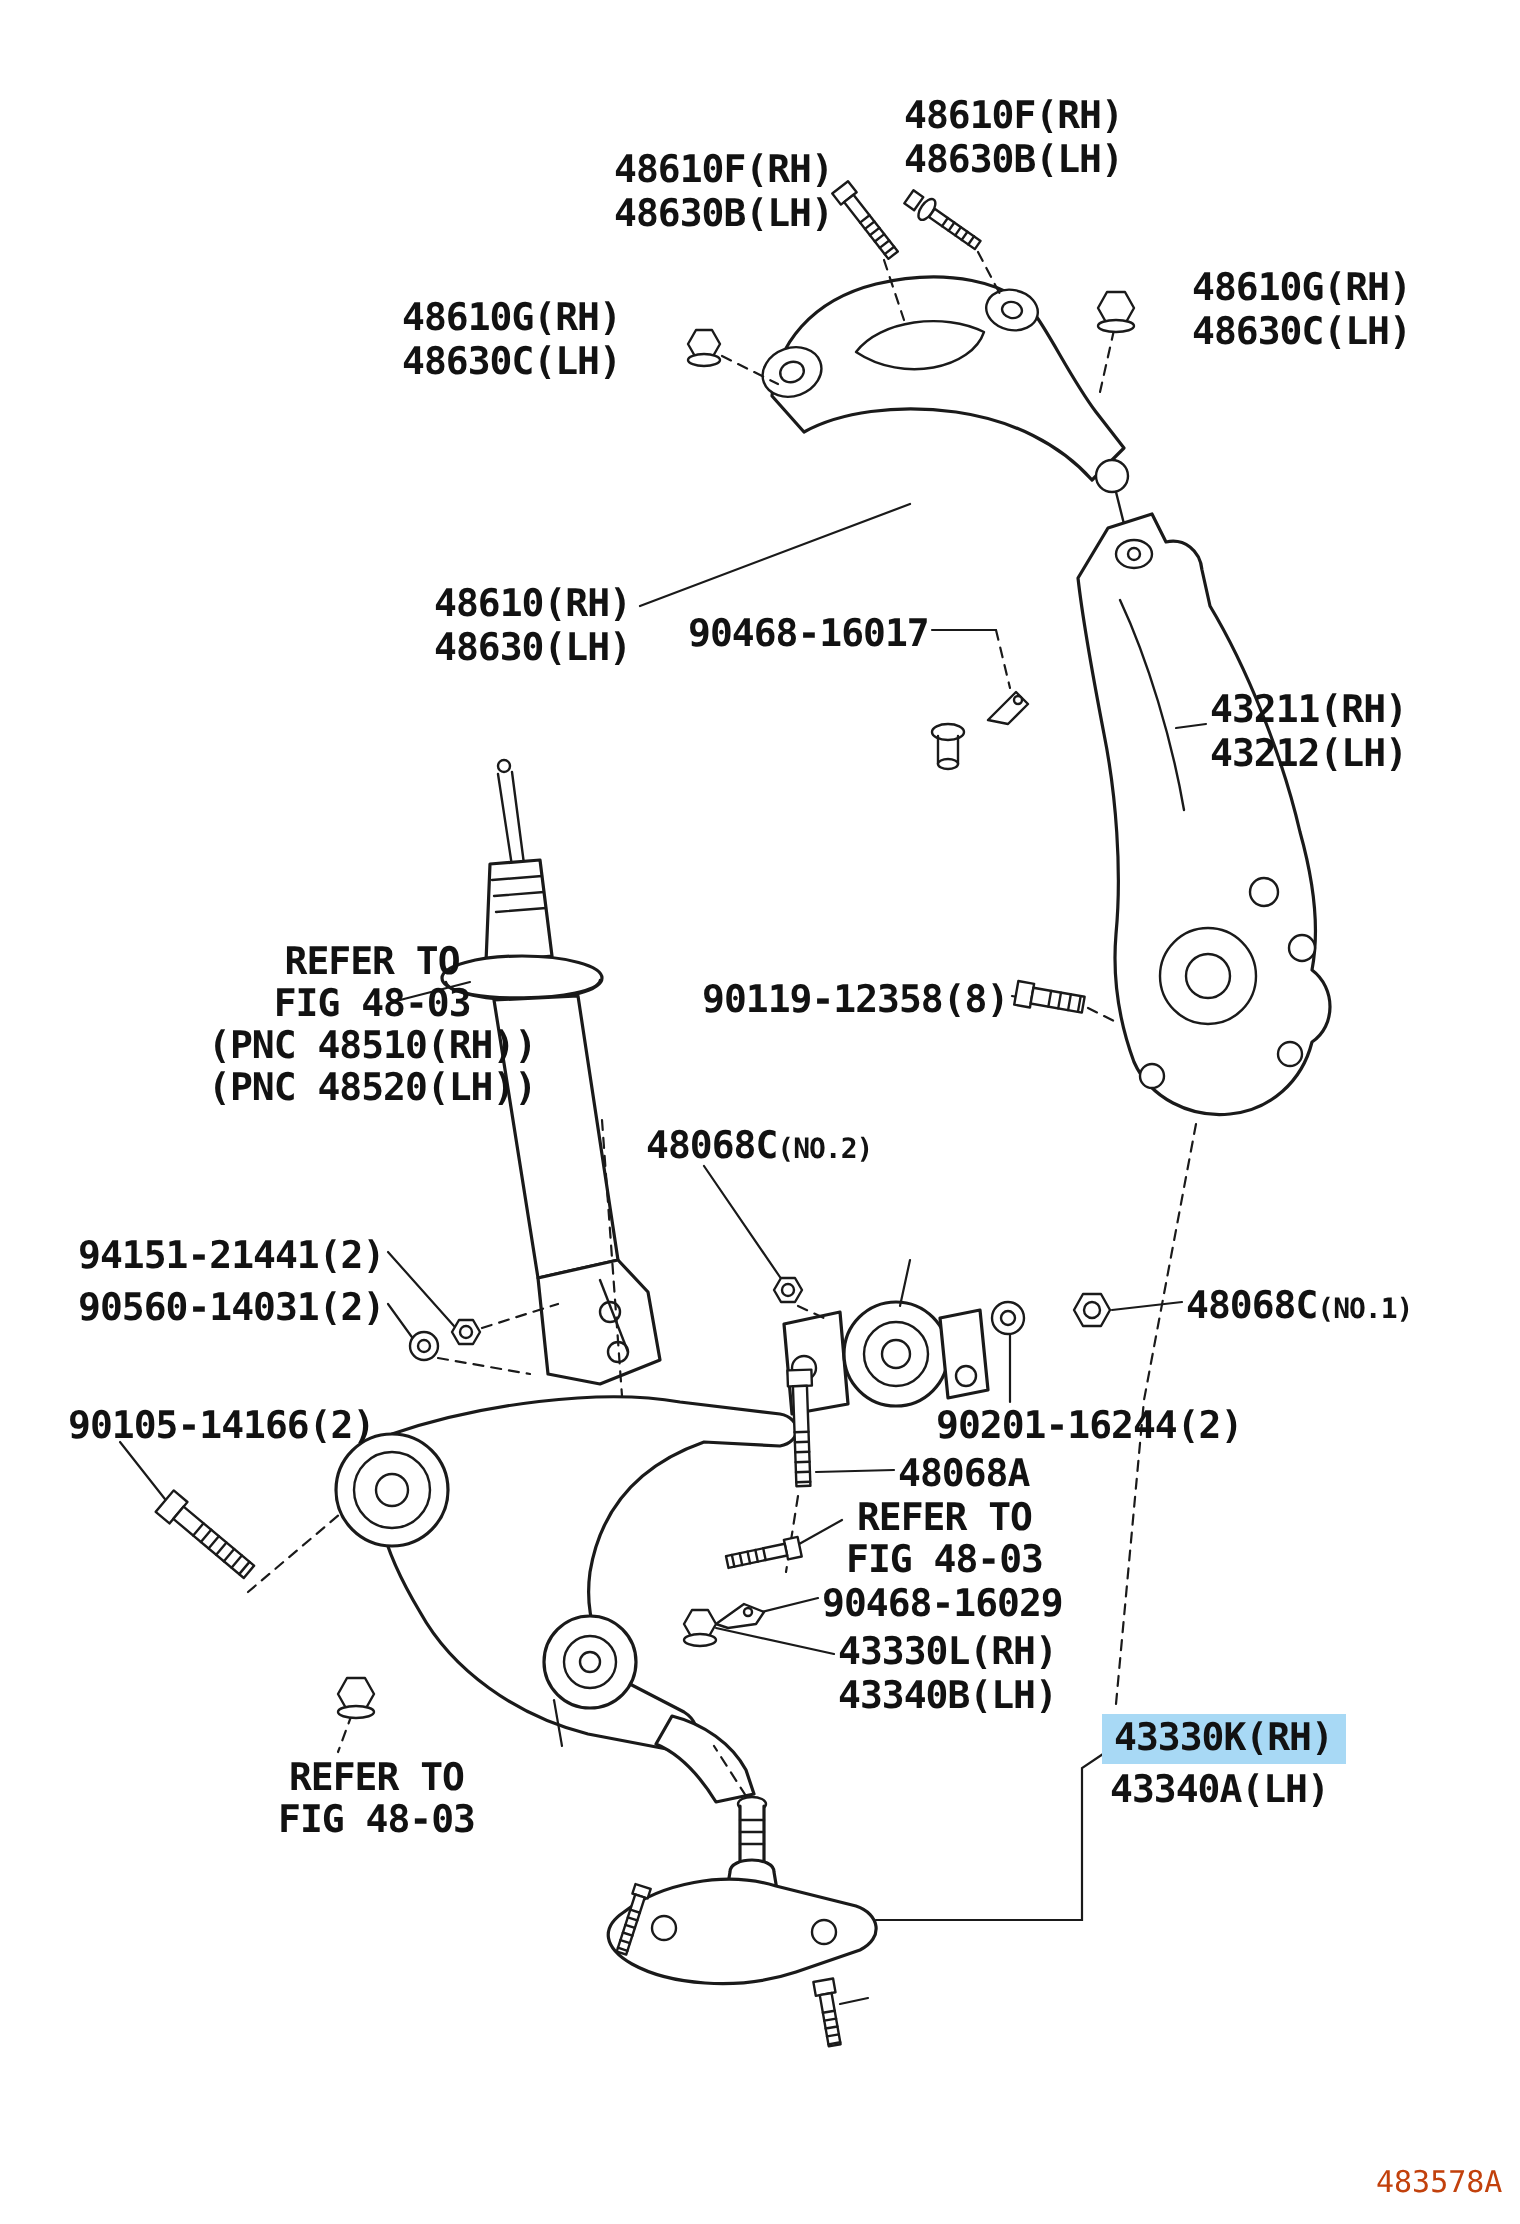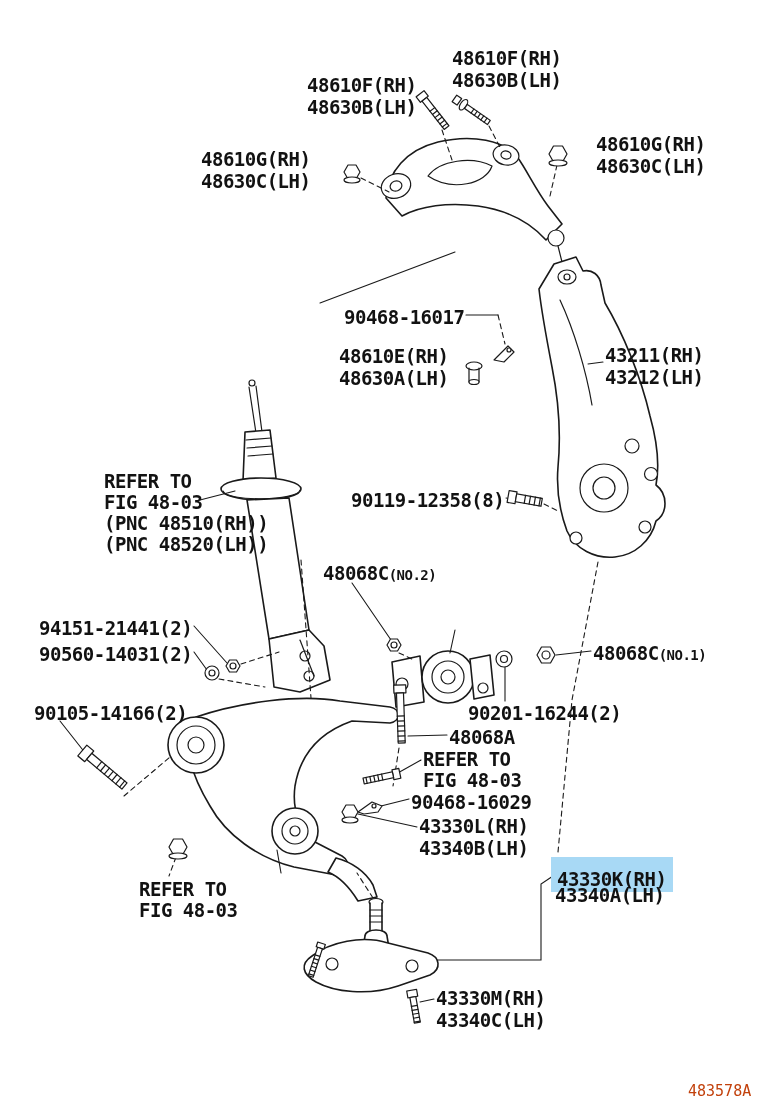--- a/index.html
+++ b/index.html
@@ -6,25 +6,25 @@
   html,body { background:#ffffff; }
   body {
     width:760px; height:1112px; position:relative; overflow:hidden;
     font-family:"DejaVu Sans Mono","Liberation Mono",monospace;
   }
   .stage { position:absolute; left:0; top:0; width:760px; height:1112px; background:#fff; }
   svg.art { position:absolute; left:0; top:0; }
 
   .lbl {
     position:absolute; font-weight:bold; font-size:19px; line-height:22px;
-    letter-spacing:-0.5px; white-space:pre-line; color:#121212;
+    letter-spacing:-0.5px; white-space:pre-line; color:#121212;text-align:center;
   }
   .lbl.sm { font-size:19px; line-height:21px; }
   .sfx { font-size:14px; font-weight:bold; }
-  .hl { background:#a8d9f5; padding:11px 7px 2px 6px; }
+  .hl { background:#a8d9f5; padding:1px 7px 2px 6px; }
   .code { position:absolute; font-weight:normal; font-size:15px; letter-spacing:0; color:#c2410c; }
 
   
   .p  { fill:#ffffff; stroke:#1a1a1a; stroke-width:1.6; stroke-linejoin:round; stroke-linecap:round; }
   .pd { fill:#ffffff; stroke:#1a1a1a; stroke-width:1.2; stroke-linejoin:round; }
   .ln { fill:none; stroke:#1a1a1a; stroke-width:1.2; stroke-linecap:round; }
   .ld { fill:none; stroke:#1a1a1a; stroke-width:1.1; stroke-linecap:round; }
   .da { fill:none; stroke:#1a1a1a; stroke-width:1.1; stroke-dasharray:5 4; stroke-linecap:round; }
 </style>
 </head>
@@ -259,23 +259,23 @@
   </svg>
 
   <div class="lbl" style="left:307px;top:74px">48610F(RH)
 48630B(LH)</div>
   <div class="lbl" style="left:452px;top:47px">48610F(RH)
 48630B(LH)</div>
   <div class="lbl" style="left:201px;top:148px">48610G(RH)
 48630C(LH)</div>
   <div class="lbl" style="left:596px;top:133px">48610G(RH)
 48630C(LH)</div>
+  <div class="lbl" style="left:217px;top:291px">48610(RH)
+48630(LH)</div>
   <div class="lbl" style="left:344px;top:306px">90468-16017</div>
-  <div class="lbl" style="left:339px;top:345px">48610E(RH)
-48630A(LH)</div>
   <div class="lbl" style="left:605px;top:344px">43211(RH)
 43212(LH)</div>
   <div class="lbl sm" style="left:104px;top:471px">REFER TO
 FIG 48-03
 (PNC 48510(RH))
 (PNC 48520(LH))</div>
   <div class="lbl" style="left:351px;top:489px">90119-12358(8)</div>
 
   <div class="lbl" style="left:323px;top:562px"><span>48068C</span><span class="sfx">(NO.2)</span></div>
 
@@ -291,17 +291,15 @@
 FIG 48-03</div>
   <div class="lbl" style="left:411px;top:791px">90468-16029</div>
   <div class="lbl" style="left:419px;top:815px">43330L(RH)
 43340B(LH)</div>
 
   <div class="lbl hl" style="left:551px;top:857px">43330K(RH)</div>
   <div class="lbl" style="left:555px;top:884px">43340A(LH)</div>
 
   <div class="lbl sm" style="left:139px;top:879px">REFER TO
 FIG 48-03</div>
-  <div class="lbl" style="left:436px;top:987px">43330M(RH)
-43340C(LH)</div>
 
   <div class="code" style="left:688px;top:1082px">483578A</div>
 </div>
 
 </body></html>

